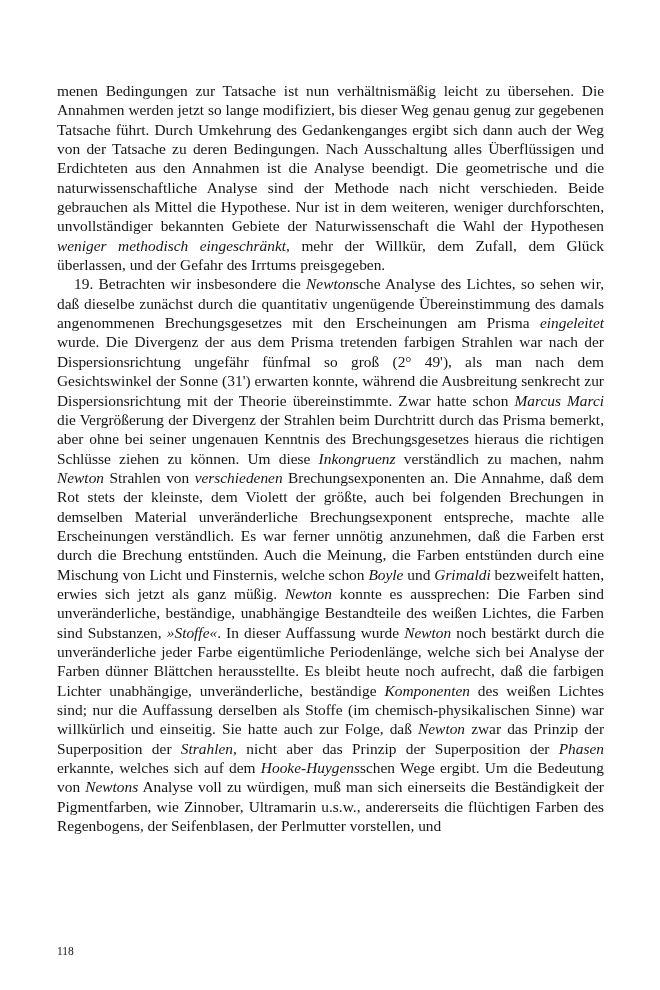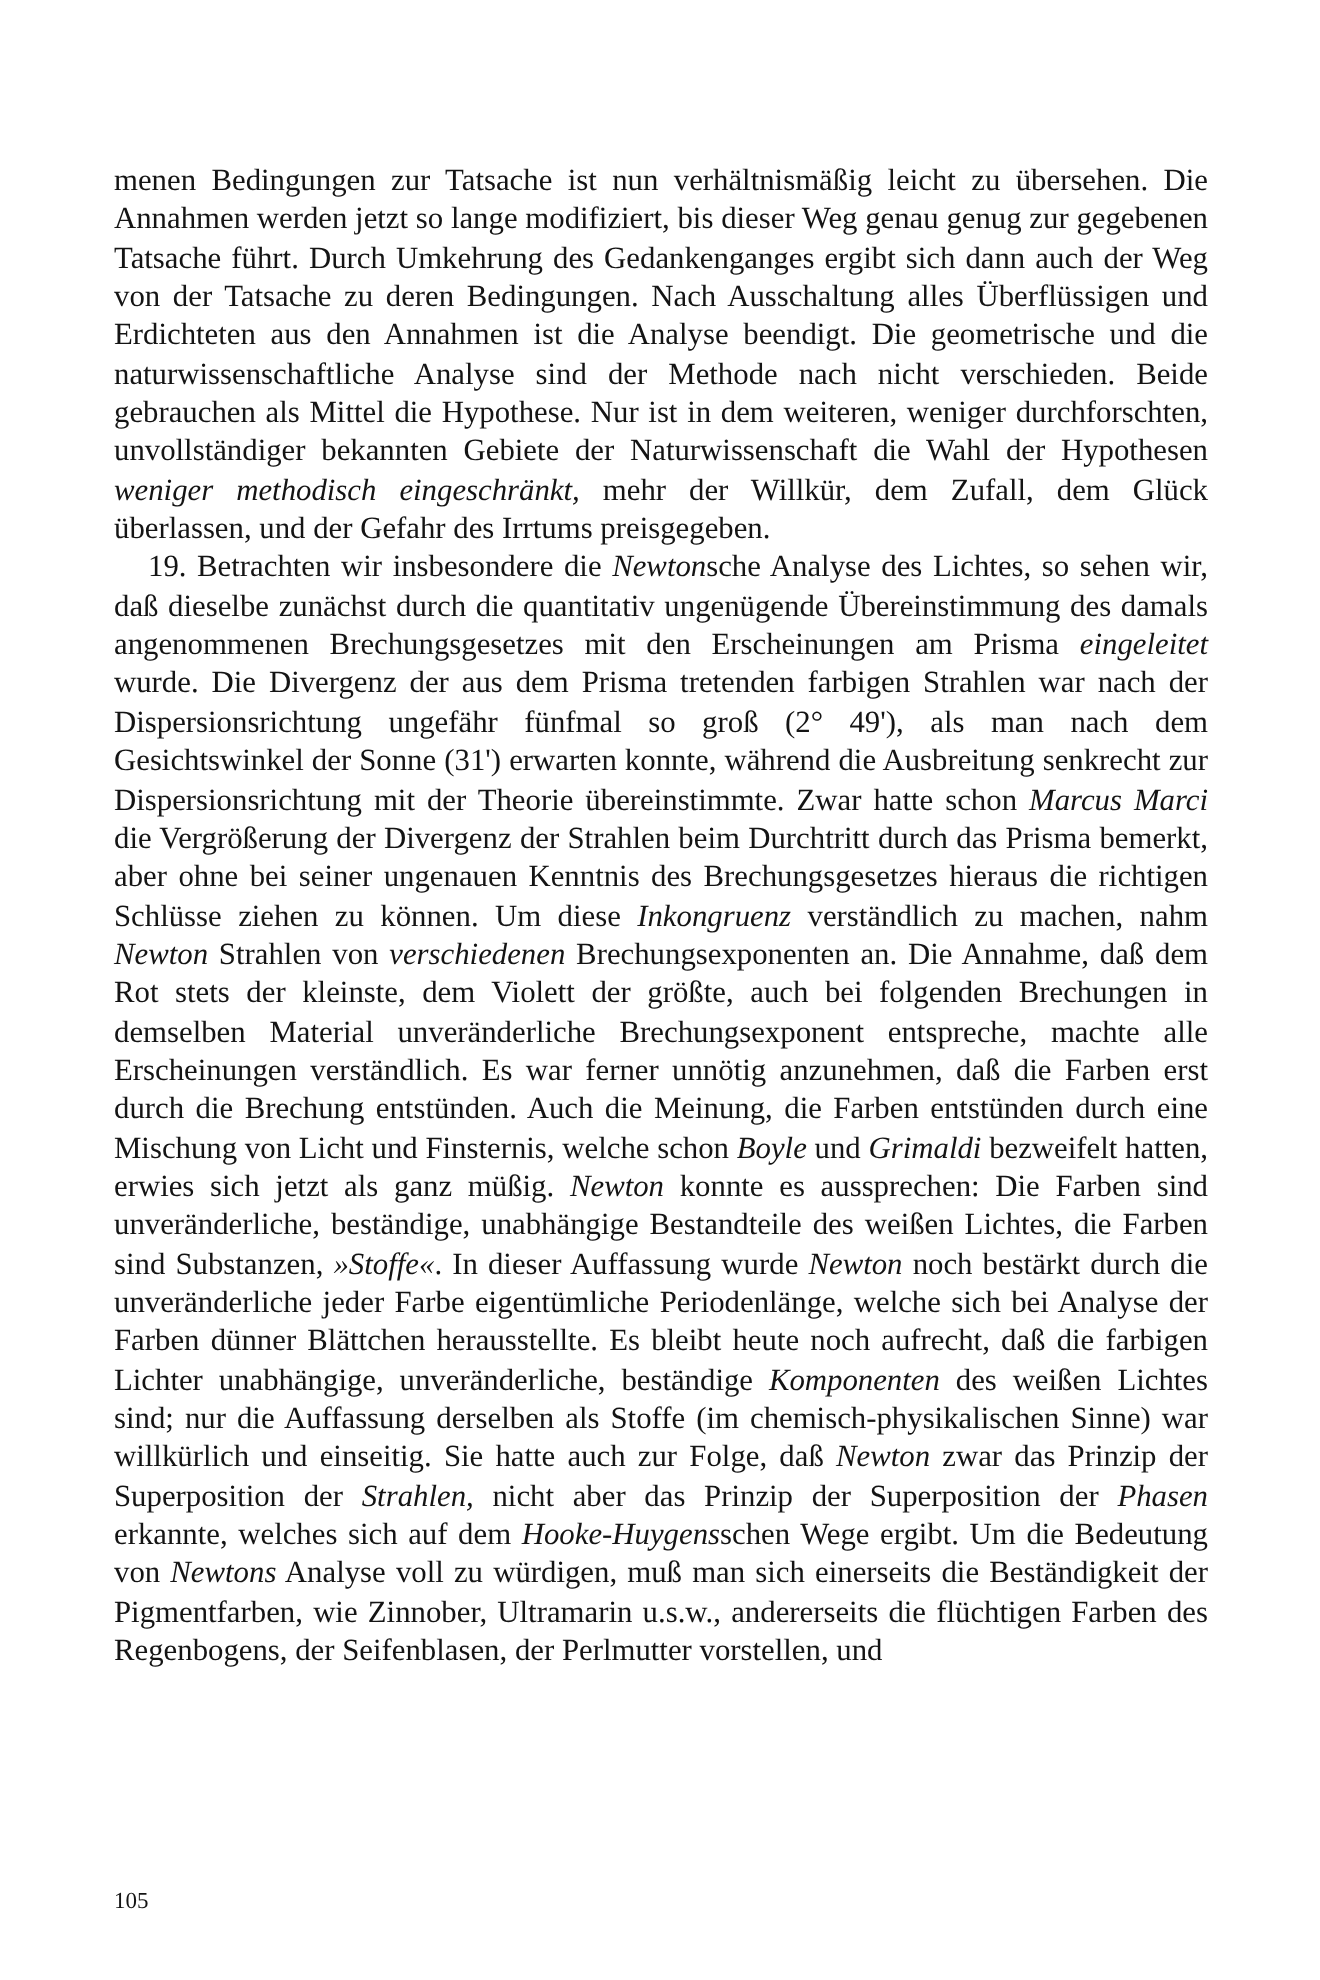--- a/index.html
+++ b/index.html
@@ -48,14 +48,14 @@
   }
 </style>
 </head>
 <body>
 
 <div class="page">
   <div class="text-block">
       <p><span>menen Bedingungen zur Tatsache ist nun verhältnismäßig leicht zu übersehen. Die Annahmen werden jetzt so lange modifiziert, bis dieser Weg genau genug zur gegebenen Tatsache führt. Durch Umkehrung des Gedankenganges ergibt sich dann auch der Weg von der Tatsache zu deren Bedingungen. Nach Ausschaltung alles Überflüssigen und Erdichteten aus den Annahmen ist die Analyse beendigt. Die geometrische und die naturwissenschaftliche Analyse sind der Methode nach nicht verschieden. Beide gebrauchen als Mittel die Hypothese. Nur ist in dem weiteren, weniger durchforschten, unvollständiger bekannten Gebiete der Naturwissenschaft die Wahl der Hypothesen </span><em>weniger methodisch eingeschränkt,</em><span> mehr der Willkür, dem Zufall, dem Glück überlassen, und der Gefahr des Irrtums preisgegeben.</span></p>
       <p class="indent"><span>19. Betrachten wir insbesondere die </span><em>Newton</em><span>sche Analyse des Lichtes, so sehen wir, daß dieselbe zunächst durch die quantitativ ungenügende Übereinstimmung des damals angenommenen Brechungsgesetzes mit den Erscheinungen am Prisma </span><em>eingeleitet</em><span> wurde. Die Divergenz der aus dem Prisma tretenden farbigen Strahlen war nach der Dispersionsrichtung ungefähr fünfmal so groß (2° 49'), als man nach dem Gesichtswinkel der Sonne (31') erwarten konnte, während die Ausbreitung senkrecht zur Dispersionsrichtung mit der Theorie übereinstimmte. Zwar hatte schon </span><em>Marcus Marci</em><span> die Vergrößerung der Divergenz der Strahlen beim Durchtritt durch das Prisma bemerkt, aber ohne bei seiner ungenauen Kenntnis des Brechungsgesetzes hieraus die richtigen Schlüsse ziehen zu können. Um diese </span><em>Inkongruenz</em><span> verständlich zu machen, nahm </span><em>Newton</em><span> Strahlen von </span><em>verschiedenen</em><span> Brechungsexponenten an. Die Annahme, daß dem Rot stets der kleinste, dem Violett der größte, auch bei folgenden Brechungen in demselben Material unveränderliche Brechungsexponent entspreche, machte alle Erscheinungen verständlich. Es war ferner unnötig anzunehmen, daß die Farben erst durch die Brechung entstünden. Auch die Meinung, die Farben entstünden durch eine Mischung von Licht und Finsternis, welche schon </span><em>Boyle</em><span> und </span><em>Grimaldi</em><span> bezweifelt hatten, erwies sich jetzt als ganz müßig. </span><em>Newton</em><span> konnte es aussprechen: Die Farben sind unveränderliche, beständige, unabhängige Bestandteile des weißen Lichtes, die Farben sind Substanzen, </span><em>»Stoffe«</em><span>. In dieser Auffassung wurde </span><em>Newton</em><span> noch bestärkt durch die unveränderliche jeder Farbe eigentümliche Periodenlänge, welche sich bei Analyse der Farben dünner Blättchen herausstellte. Es bleibt heute noch aufrecht, daß die farbigen Lichter unabhängige, unveränderliche, beständige </span><em>Komponenten</em><span> des weißen Lichtes sind; nur die Auffassung derselben als Stoffe (im chemisch-physikalischen Sinne) war willkürlich und einseitig. Sie hatte auch zur Folge, daß </span><em>Newton</em><span> zwar das Prinzip der Superposition der </span><em>Strahlen,</em><span> nicht aber das Prinzip der Superposition der </span><em>Phasen</em><span> erkannte, welches sich auf dem </span><em>Hooke-Huygens</em><span>schen Wege ergibt. Um die Bedeutung von </span><em>Newtons</em><span> Analyse voll zu würdigen, muß man sich einerseits die Beständigkeit der Pigmentfarben, wie Zinnober, Ultramarin u.s.w., andererseits die flüchtigen Farben des Regenbogens, der Seifenblasen, der Perlmutter vorstellen, und</span></p>
     </div>
-  <div class="page-number">105</div>
+  <div class="page-number">118</div>
 </div>
 
 </body></html>

